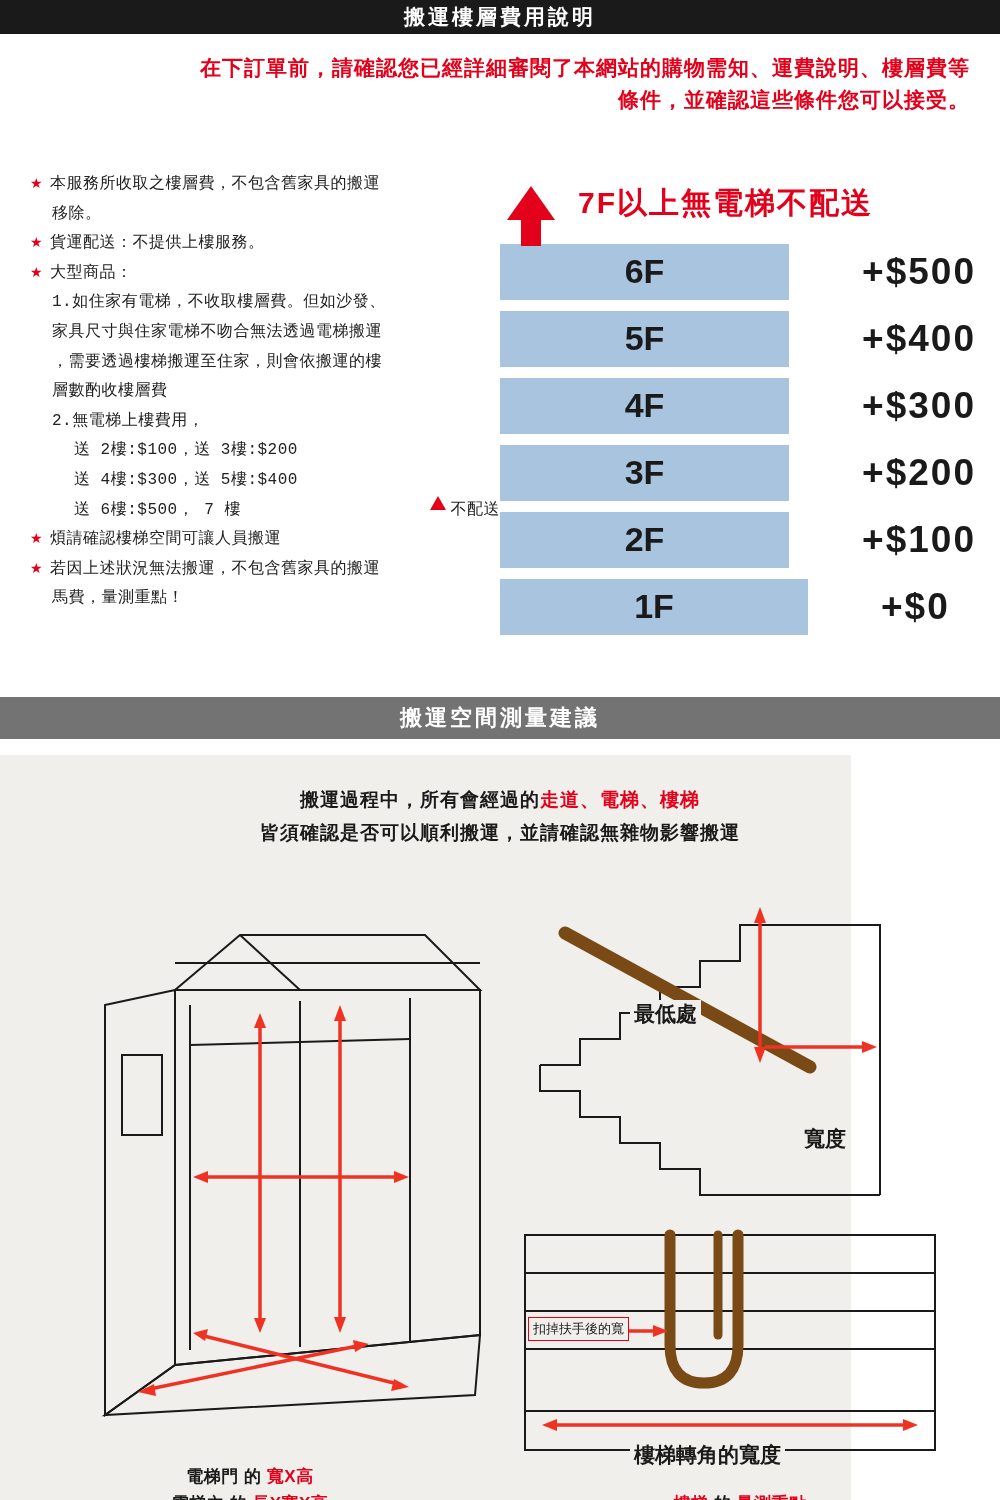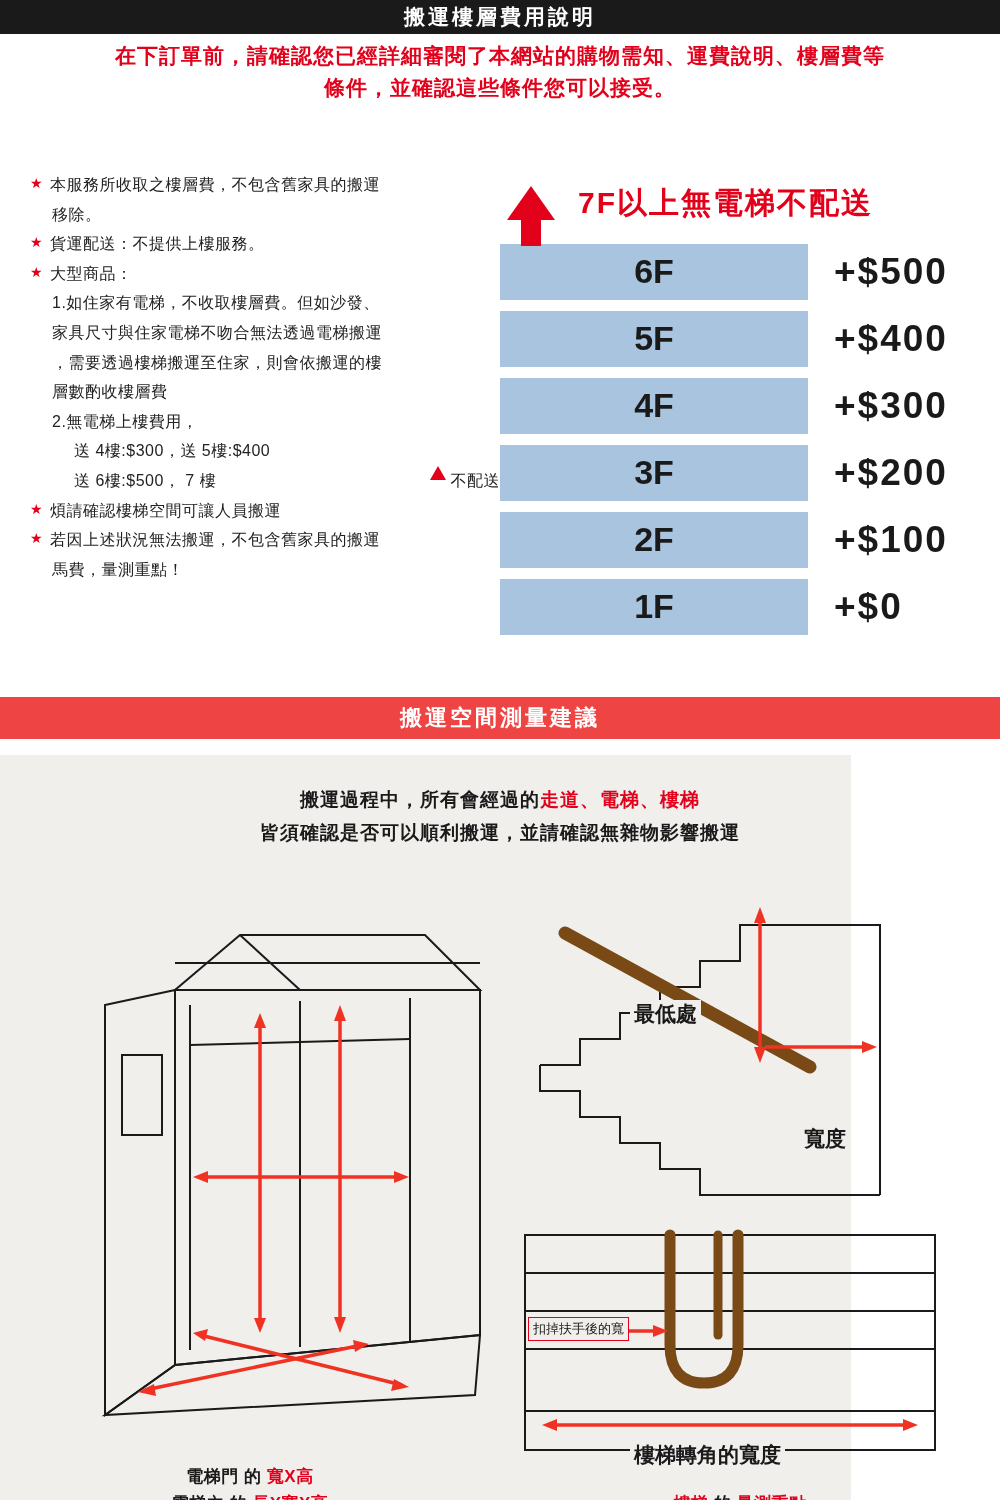--- a/index.html
+++ b/index.html
@@ -15,39 +15,39 @@
   .header-bar {
     position: absolute; left: 0; top: 0; width: 1000px; height: 34px;
     background: #1a1a1a;
     color: #ffffff;
     display: flex; align-items: center; justify-content: center;
     font-size: 21px; font-weight: bold; letter-spacing: 3px;
   }
 
   
   .intro {
-    position: absolute; left: 0; top: 40px; width: 1000px;
-    text-align: center;
+    position: absolute; left: 0; top: 52px; width: 1000px;
+    text-align: right;
     color: #e2001a;
     font-size: 21px;
     line-height: 1.5;
     font-weight: bold;
     letter-spacing: 1px;
     padding: 0 30px;
   }
 
   
   .bullets {
     position: absolute; left: 30px; top: 170px; width: 470px;
     font-size: 16px; line-height: 1.85; color: #222;
     letter-spacing: .5px;
   }
   .bullet-row { display: flex; align-items: flex-start; }
   .star { color: #e2001a; font-size: 14px; margin-right: 7px; line-height: 1.9; flex: 0 0 auto; }
-  .bullet-text { flex: 1 1 auto; }
+  .bullet-text { flex: 1 1 auto; font-family: Liberation Mono, monospace; }
   .indent1 { padding-left: 22px; }
   .indent2 { padding-left: 44px; }
   .warn-tri {
     display: inline-block; width: 0; height: 0; vertical-align: -2px;
     border-left: 8px solid transparent; border-right: 8px solid transparent;
     border-bottom: 14px solid #e2001a;
     position: relative;
   }
 
   
@@ -63,38 +63,38 @@
     border-bottom: 34px solid #e2001a;
     position: relative;
   }
   .arrow-stem {
     position: absolute; left: -10px; top: 34px; width: 20px; height: 26px; background: #e2001a;
   }
   .arrow-label {
     color: #e2001a; font-size: 30px; font-weight: bold; letter-spacing: 2px;
     margin-left: 14px;
   }
-  .floor-row { display: flex; align-items: center; height: 67px; }
+  .floor-row { display: flex; align-items: center; height: 67px; gap: 47px; }
   .floor-box {
     width: 312px; height: 60px;
     background: #a8c4de;
     border: 2px solid #ffffff;
     display: flex; align-items: center; justify-content: center;
     color: #1a1a1a; font-size: 34px; font-weight: bold;
     font-family: "Liberation Sans", sans-serif;
   }
   .floor-price {
     margin-left: 24px; font-size: 37px; font-weight: bold; color: #1a1a1a;
     letter-spacing: 2px;
   }
 
   
   .header-bar2 {
     position: absolute; left: 0; top: 697px; width: 1000px; height: 42px;
-    background: #ef4444; color: #fff;
+    background: #737373; color: #fff;
     display: flex; align-items: center; justify-content: center;
     font-size: 22px; font-weight: bold; letter-spacing: 3px;
   }
 
   
   .sec2 {
     position: absolute; left: 0; top: 739px; width: 851px; height: 761px;
     background: #f0efec;
     margin-top: 16px;
   }
@@ -157,20 +157,23 @@
       <span class="bullet-text">家具尺寸與住家電梯不吻合無法透過電梯搬運</span>
     </div>
     <div class="bullet-row indent1">
       <span class="bullet-text">，需要透過樓梯搬運至住家，則會依搬運的樓</span>
     </div>
     <div class="bullet-row indent1">
       <span class="bullet-text">層數酌收樓層費</span>
     </div>
     <div class="bullet-row indent1">
       <span class="bullet-text">2.無電梯上樓費用，</span>
+    </div>
+    <div class="bullet-row indent2">
+      <span class="bullet-text">送 2樓:$100，送 3樓:$200</span>
     </div>
     <div class="bullet-row indent2">
       <span class="bullet-text">送 4樓:$300，送 5樓:$400</span>
     </div>
     <div class="bullet-row indent2">
       <span class="bullet-text">送 6樓:$500， 7 樓</span>
       <span class="warn-tri"></span>
       <span class="bullet-text" style="flex:0 0 auto;margin-left:5px;">不配送</span>
     </div>
     <div class="bullet-row">

